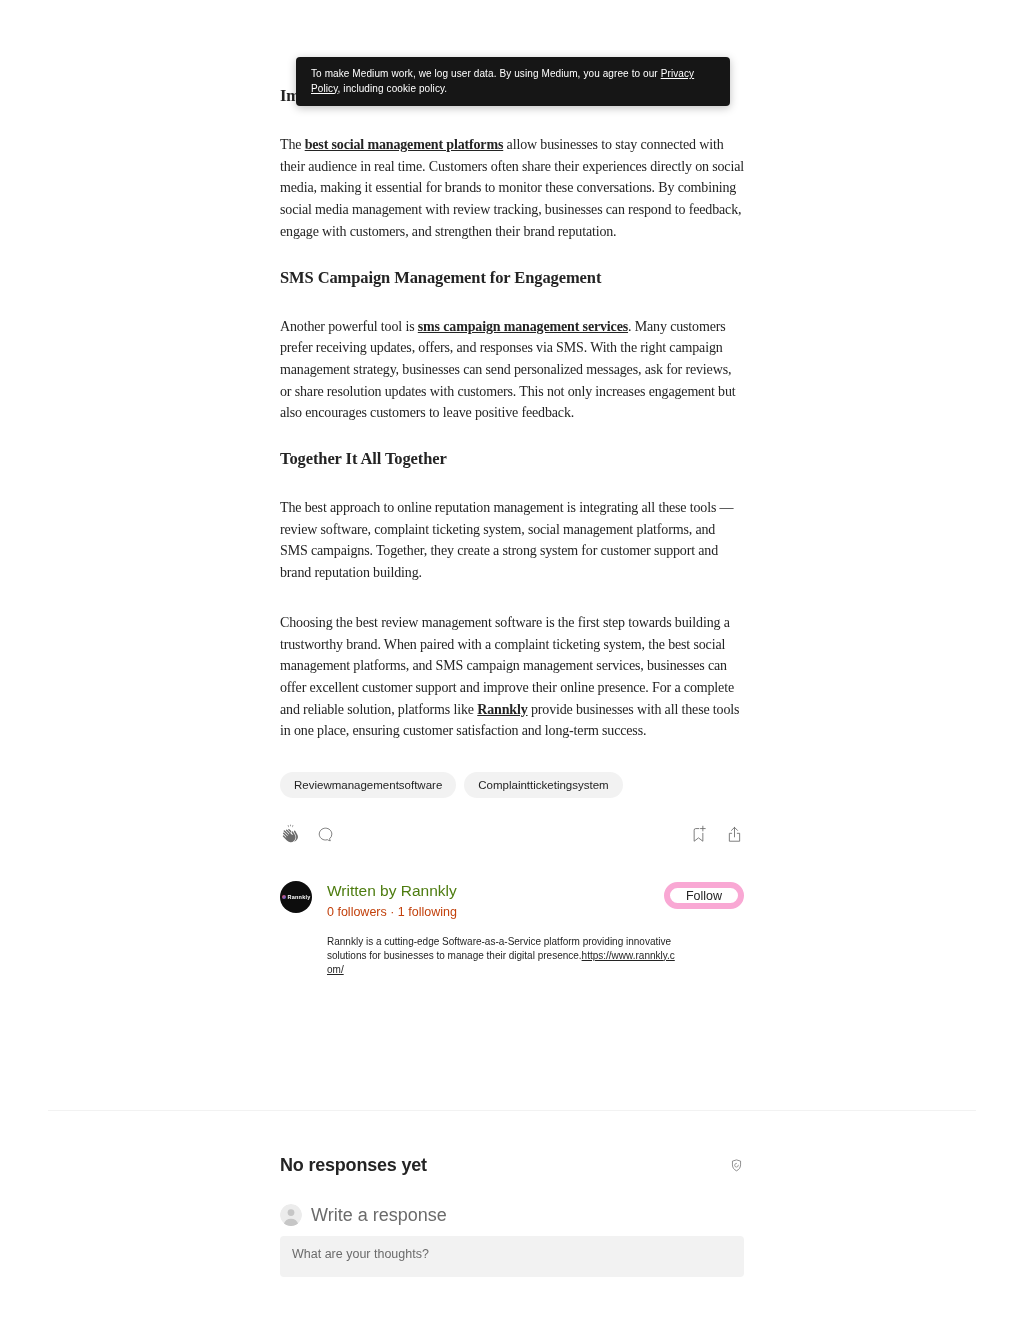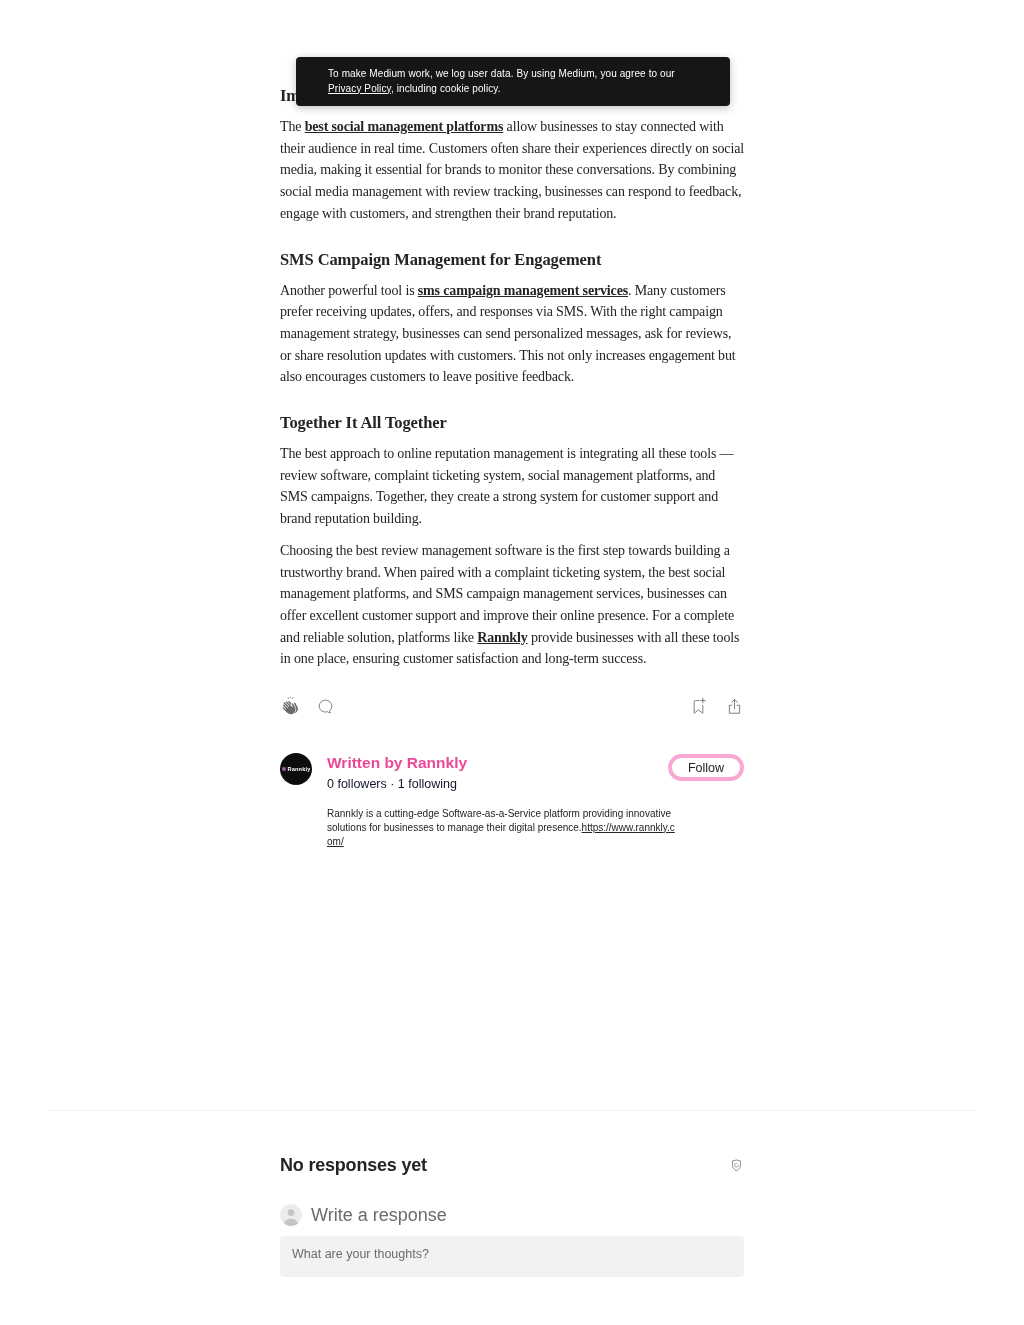--- a/index.html
+++ b/index.html
@@ -6,38 +6,38 @@
   body {
     width:1024px; height:1325px; background:#ffffff;
     font-family:"Liberation Sans", sans-serif;
     -webkit-font-smoothing:antialiased;
   }
   .page { position:relative; width:1024px; height:1325px; background:#fff; overflow:hidden; }
 
   
   .cookie-banner {
     position:absolute; left:296px; top:57px; width:434px; box-sizing:border-box;
-    background:#161616; color:#fff; border-radius:4px; padding:10px 32px;
+    background:#161616; color:#fff; border-radius:4px; padding:10px 15px;
     font-size:10px; line-height:14.5px; letter-spacing:0.1px;
     box-shadow:0 2px 8px rgba(0,0,0,0.25); z-index:10;
   }
   .cookie-banner a { color:#fff; text-decoration:underline; cursor:pointer; }
 
   .content { width:464px; margin:0 auto; padding-top:85px; }
 
   
   .sec-heading {
     font-family:"Liberation Serif", serif; font-weight:700;
     font-size:16.5px; line-height:21px; letter-spacing:-0.1px;
     color:#242424; margin:24px 0 0;
   }
   .sec-heading.first { margin-top:0; }
   .body-text {
     font-family:"Liberation Serif", serif; font-size:14px; line-height:21.7px;
-    letter-spacing:-0.15px; color:#242424; margin:10px 0 0;
+    letter-spacing:-0.15px; color:#242424; margin:28px 0 0;
   }
   .inline-link { color:#242424; font-weight:700; text-decoration:underline; cursor:pointer; }
 
   
   .tags-row { margin-top:30px; display:flex; gap:8px; }
   .tag-pill {
     background:#f2f2f2; border:none; border-radius:100px; height:26px;
     padding:0 14px; display:flex; align-items:center; cursor:pointer;
     font-family:"Liberation Sans", sans-serif; font-size:11.5px; color:#242424;
   }
@@ -51,28 +51,28 @@
 
   
   .author-card { margin-top:36px; position:relative; }
   .author-head { display:flex; gap:15px; align-items:flex-start; }
   .avatar-rannkly {
     width:32px; height:32px; border-radius:50%; background:#0d0d0d; flex:0 0 32px;
     display:flex; align-items:center; justify-content:center; gap:2px;
     color:#fff; font-size:5.5px; font-weight:700; letter-spacing:0.2px; cursor:pointer;
   }
   .avatar-logo-dot { width:4px; height:4px; border-radius:50%; background:linear-gradient(135deg,#e9505e,#4f6be9); }
-  .author-name { font-size:15.5px; font-weight:700; line-height:20px; color:#ec4899; }
+  .author-name { font-size:15.5px; font-weight:400; line-height:20px; color:#4d7c0f; }
   .author-stats { margin-top:3px; font-size:12.5px; line-height:16px; color:#6b6b6b; }
-  .author-stats a { color:#0f172a; text-decoration:none; cursor:pointer; }
+  .author-stats a { color:#c2410c; text-decoration:none; cursor:pointer; }
   .author-bio { margin-left:47px; margin-top:15px; width:352px; font-size:10px; line-height:13.8px; color:#242424; }
   .bio-link { color:#242424; text-decoration:underline; cursor:pointer; word-break:break-all; }
   .follow-btn {
     position:absolute; right:0; top:1px; height:27px; padding:0 16px;
-    background:#fff; border:4px solid #f9a8d4; border-radius:99px;
+    background:#fff; border:6px solid #f9a8d4; border-radius:99px;
     font-family:"Liberation Sans", sans-serif; font-size:12.5px; color:#242424; cursor:pointer;
   }
 
   
   .section-divider { position:absolute; left:48px; right:48px; top:1110px; height:1px; background:#f2f2f2; }
 
   
   .responses-section { position:absolute; top:1155px; left:280px; width:464px; }
   .responses-header { display:flex; justify-content:space-between; align-items:center; }
   .responses-title { margin:0; font-size:18px; font-weight:700; color:#242424; letter-spacing:-0.2px; }
@@ -105,20 +105,24 @@
 
     <p class="body-text"><span>Another powerful tool is </span><a class="inline-link">sms campaign management services</a><span>. Many customers prefer receiving updates, offers, and responses via SMS. With the right campaign management strategy, businesses can send personalized messages, ask for reviews, or share resolution updates with customers. This not only increases engagement but also encourages customers to leave positive feedback.</span></p>
 
     <h2 class="sec-heading">Together It All Together</h2>
 
     <p class="body-text">The best approach to online reputation management is integrating all these tools — review software, complaint ticketing system, social management platforms, and SMS campaigns. Together, they create a strong system for customer support and brand reputation building.</p>
 
 
     <p class="body-text"><span>Choosing the best review management software is the first step towards building a trustworthy brand. When paired with a complaint ticketing system, the best social management platforms, and SMS campaign management services, businesses can offer excellent customer support and improve their online presence. For a complete and reliable solution, platforms like </span><a class="inline-link">Rannkly</a><span> provide businesses with all these tools in one place, ensuring customer satisfaction and long-term success.</span></p>
 
+    <div class="tags-row">
+      <button class="tag-pill">Reviewmanagementsoftware</button>
+      <button class="tag-pill">Complaintticketingsystem</button>
+    </div>
 
     <div class="actions-row">
       <div class="actions-left">
         <button class="icon-btn">
           <span style="display:flex;">
             <svg width="21" height="21" viewBox="0 0 24 24">
                 <path fill-rule="evenodd" clip-rule="evenodd" fill="#6b6b6b" d="M11.37.83L12 3.28l.63-2.45h-1.26zM13.92 3.95l1.52-2.1-1.18-.4-.34 2.5zM8.59 1.84l1.52 2.11-.34-2.5-1.18.4zM18.52 18.92a4.23 4.23 0 0 1-2.62 1.33l.41-.37c2.39-2.4 2.86-4.95 1.4-7.63l-.91-1.6-.8-1.67c-.25-.56-.19-.98.21-1.29a.7.7 0 0 1 .55-.13c.28.05.54.23.72.5l2.37 4.16c.97 1.62 1.14 4.23-1.33 6.7zm-11-.44l-4.15-4.15a.83.83 0 0 1 1.17-1.17l2.16 2.16a.37.37 0 0 0 .51-.52l-2.15-2.16L3.6 11.2a.83.83 0 0 1 1.17-1.17l3.43 3.44a.36.36 0 0 0 .52 0 .36.36 0 0 0 0-.52L5.29 9.51l-.97-.97a.83.83 0 0 1 0-1.16.84.84 0 0 1 1.17 0l.97.97 3.44 3.43a.36.36 0 0 0 .51 0 .37.37 0 0 0 0-.52L6.98 7.83a.82.82 0 0 1-.18-.9.82.82 0 0 1 .76-.51c.22 0 .43.09.58.24l5.8 5.79a.37.37 0 0 0 .58-.42L13.4 9.67c-.26-.56-.2-.98.2-1.29a.7.7 0 0 1 .55-.13c.28.05.55.23.73.5l2.2 3.86c1.3 2.38.87 4.59-1.29 6.75a4.65 4.65 0 0 1-4.19 1.37 7.73 7.73 0 0 1-4.07-2.25zm3.23-12.5l2.12 2.11c-.41.5-.47 1.17-.13 1.9l.22.46-3.52-3.53a.81.81 0 0 1-.1-.36c0-.23.09-.43.24-.59a.85.85 0 0 1 1.17 0z"></path>
               </svg>
           </span>
         </button>

